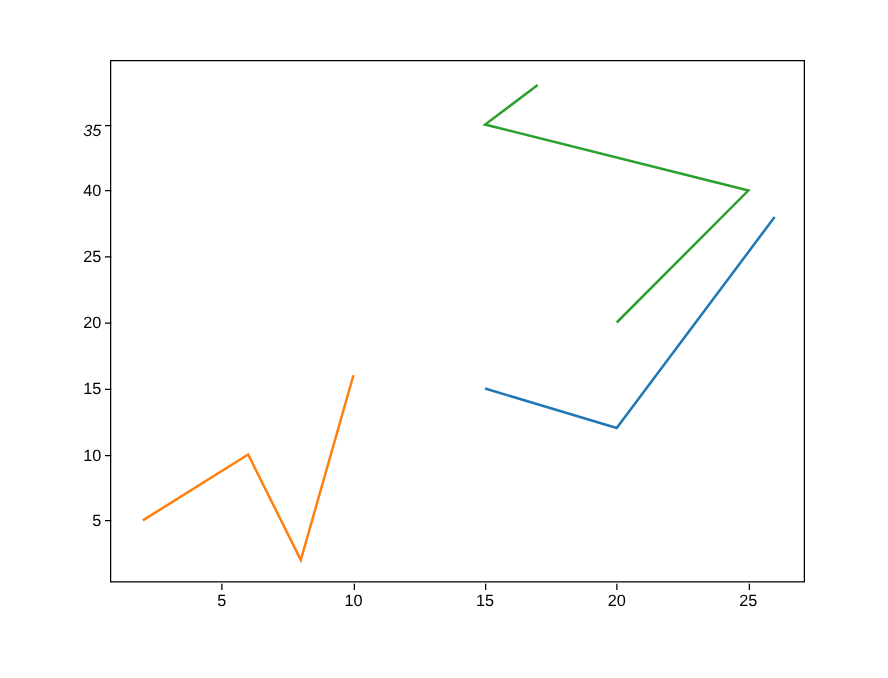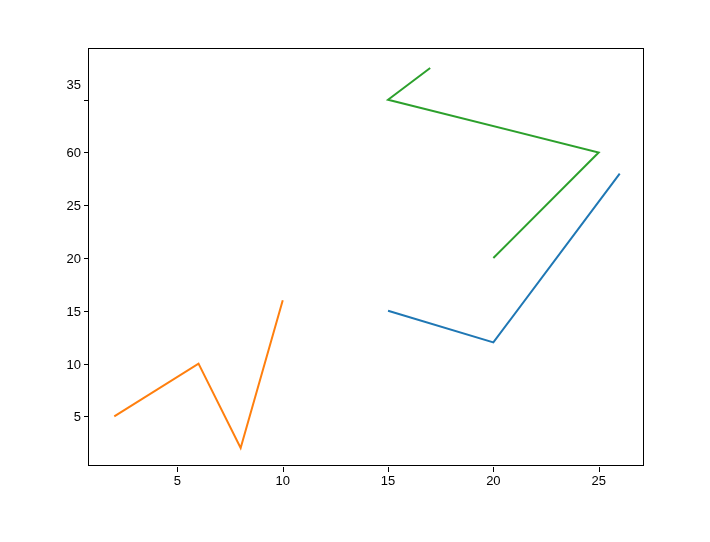--- a/index.html
+++ b/index.html
@@ -88,18 +88,18 @@
         <div class="tick-label-y" style="top: 367.333px;">5</div>
         <div class="tick-y" style="top: 314.556px;"></div>
         <div class="tick-label-y" style="top: 314.556px;">10</div>
         <div class="tick-y" style="top: 261.778px;"></div>
         <div class="tick-label-y" style="top: 261.778px;">15</div>
         <div class="tick-y" style="top: 209px;"></div>
         <div class="tick-label-y" style="top: 209px;">20</div>
         <div class="tick-y" style="top: 156.222px;"></div>
         <div class="tick-label-y" style="top: 156.222px;">25</div>
         <div class="tick-y" style="top: 103.444px;"></div>
-        <div class="tick-label-y" style="top: 103.444px;">60</div>
+        <div class="tick-label-y" style="top: 103.444px;">40</div>
         <div class="tick-y" style="top: 50.6667px;"></div>
-        <div class="tick-label-y" style="top: 35px;">35</div>
+        <div class="tick-label-y" style="top: 55px; font-style: italic;">35</div>
       </div>
   </div>
 </div>
 
 </body></html>

